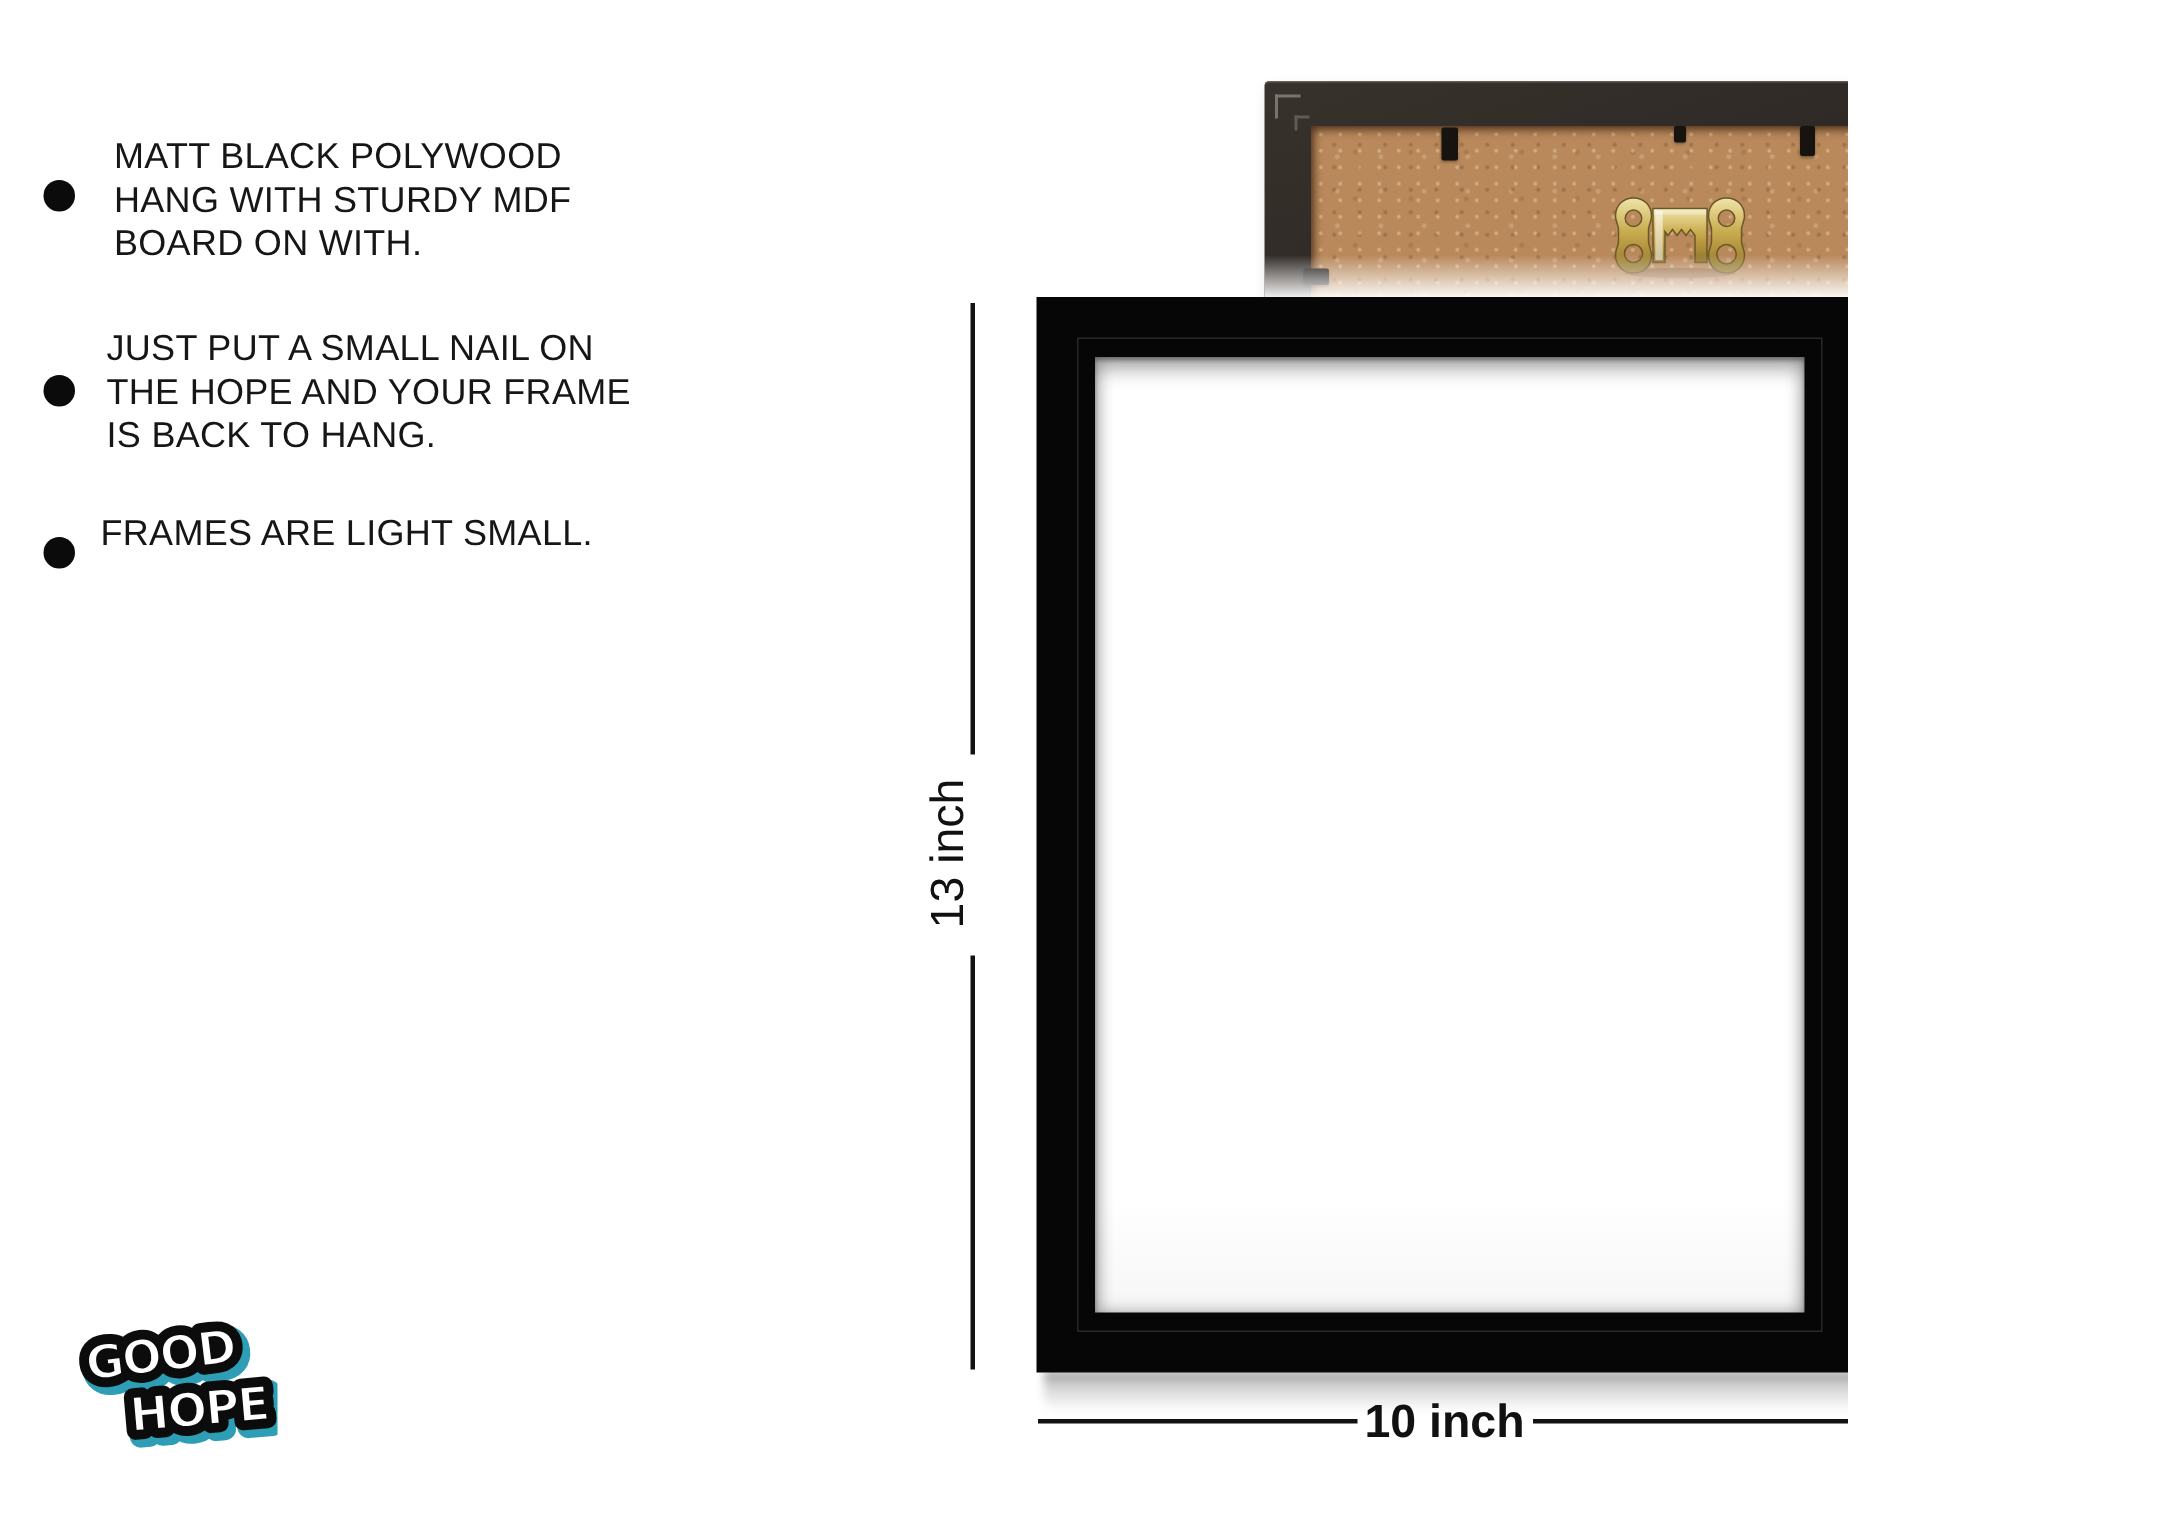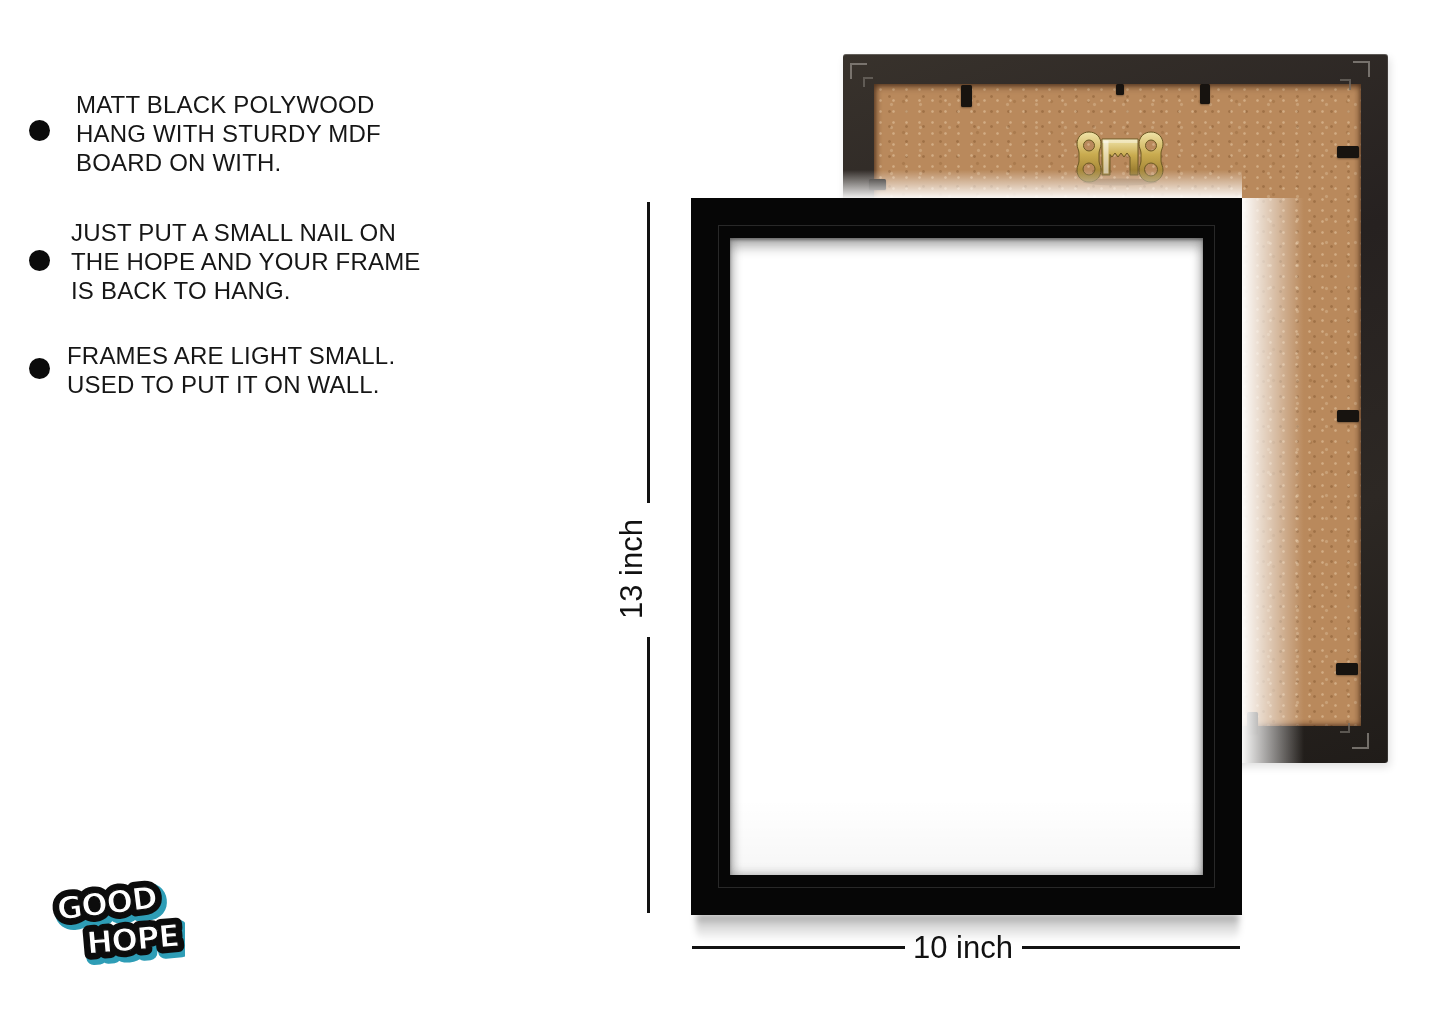--- a/index.html
+++ b/index.html
@@ -1,17 +1,17 @@
 <!DOCTYPE html>
 <html><head>
 <meta charset="utf-8">
 <style>
   html,body{margin:0;padding:0;background:#ffffff;}
   .canvas{
-    position:relative;width:1445px;height:1025px;background:#ffffff;overflow:hidden;
+    position:relative;width:1232px;height:1025px;background:#ffffff;overflow:hidden;
     font-family:"Liberation Sans",sans-serif;
   }
   
   .bullet{position:absolute;left:29px;width:21px;height:21px;border-radius:50%;background:#0b0b0b;}
   .fblock{position:absolute;font-size:24px;line-height:29px;color:#161616;letter-spacing:0.2px;white-space:nowrap;}
   
   .back-frame{
     position:absolute;left:843px;top:54px;width:545px;height:709px;z-index:1;border-radius:3px;
     background:linear-gradient(160deg,#38322c 0%,#262120 40%,#2d2824 70%,#201c19 100%);
     box-shadow:inset 0 1px 0 rgba(255,255,255,0.22),inset -1px 0 0 rgba(255,255,255,0.10),2px 4px 9px rgba(0,0,0,0.12);
@@ -42,21 +42,21 @@
   .glow-right{position:absolute;left:1242px;top:198px;width:62px;height:565px;z-index:2;
     background:linear-gradient(to right,rgba(255,255,255,0.97) 0%,rgba(255,255,255,0) 100%);}
   .glow-top{position:absolute;left:843px;top:170px;width:399px;height:28px;z-index:2;
     background:linear-gradient(to top,rgba(255,255,255,0.92) 0%,rgba(255,255,255,0) 100%);}
   .front-shadow{position:absolute;left:696px;top:914px;width:543px;height:27px;z-index:3;border-radius:0 0 10px 10px;
     background:linear-gradient(to bottom,rgba(0,0,0,0.40) 0%,rgba(0,0,0,0.17) 38%,rgba(0,0,0,0) 100%);
     filter:blur(3px);}
   
   .dimline{position:absolute;background:#121212;z-index:6;}
   .dimlabel{position:absolute;z-index:6;font-size:31px;color:#111111;white-space:nowrap;}
-  #dim-h-label{left:963px;top:948px;transform:translate(-50%,-50%);}
+  #dim-h-label{left:963px;top:948px;transform:translate(-50%,-50%);font-weight:bold;}
   #dim-v-label{left:632px;top:569px;transform:translate(-50%,-50%) rotate(-90deg);}
   
   .logo{position:absolute;left:45px;top:870px;z-index:6;}
   .logo text{font-family:"DejaVu Sans",sans-serif;font-weight:bold;font-size:31px;letter-spacing:-1px;}
   .lg-cyan{fill:none;stroke:#2e9db6;stroke-width:15;stroke-linejoin:round;}
   .lg-black{fill:#0c0c0c;stroke:#0c0c0c;stroke-width:12;stroke-linejoin:round;}
   .lg-white{fill:#ffffff;stroke:#0c0c0c;stroke-width:1.3;}
 </style>
 </head>
 <body>
@@ -74,21 +74,20 @@
     <span class="bullet" style="top:250px"></span>
     <div class="fblock" style="left:71px;top:218px">
       <div>JUST PUT A SMALL NAIL ON</div>
       <div>THE HOPE AND YOUR FRAME</div>
       <div>IS BACK TO HANG.</div>
     </div>
 
     <span class="bullet" style="top:358px"></span>
     <div class="fblock" style="left:67px;top:341px">
       <div>FRAMES ARE LIGHT SMALL.</div>
-      <div>USED TO PUT IT ON WALL.</div>
     </div>
   </div>
 
   <div class="back-frame">
     <div class="mdf"></div>
   </div>
 
   <div class="vmark" style="left:850px;top:63px;width:15px;height:14px;border-top:2px solid #8f8a84;border-left:2px solid #8f8a84"></div>
   <div class="vmark" style="left:863px;top:77px;width:8px;height:8px;border-top:2px solid #6f6a64;border-left:2px solid #6f6a64"></div>
   <div class="vmark" style="left:1353px;top:61px;width:15px;height:14px;border-top:2px solid #8f8a84;border-right:2px solid #8f8a84"></div>

